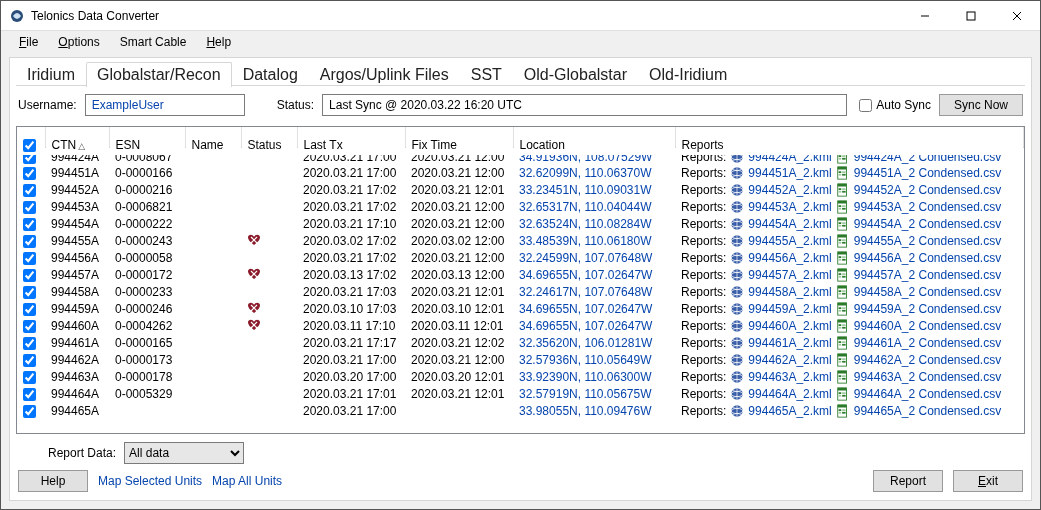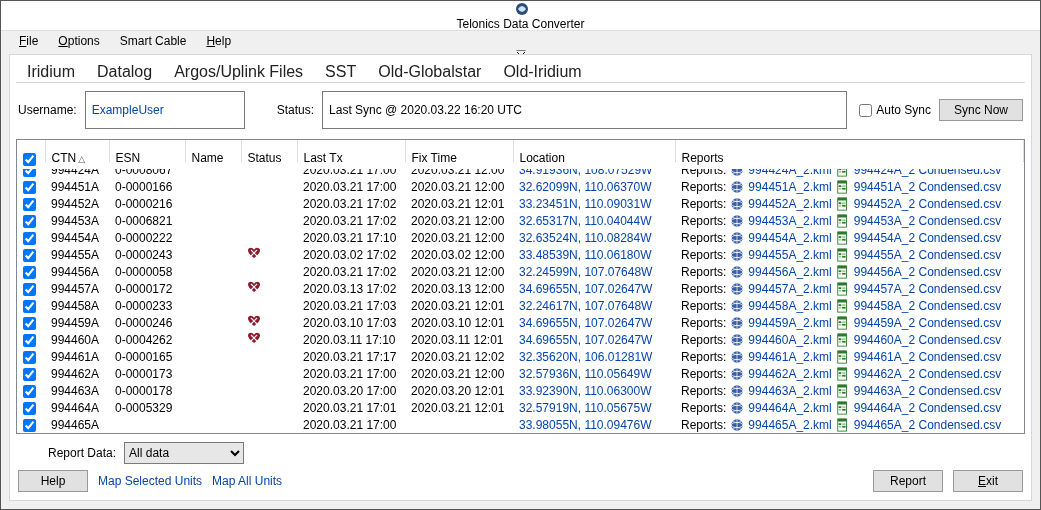--- a/index.html
+++ b/index.html
@@ -1,33 +1,33 @@
 <!DOCTYPE html>
 <html><head>
 <meta charset="utf-8">
 <style>
   * { box-sizing: border-box; }
   html, body { margin: 0; padding: 0; font-family: "Segoe UI", Tahoma, sans-serif; font-size: 12px; color: #000; background: #fff; }
   .window { width: 1041px; height: 510px; border: 1px solid #555; display: flex; flex-direction: column; background: #f0f0f0; }
-  .titlebar { height: 30px; display: flex; align-items: center; background: #fff; border-bottom: 1px solid #e0e0e0; flex-direction: column; }
+  .titlebar { height: 30px; display: flex; align-items: center; background: #fff; border-bottom: 1px solid #e0e0e0; }
   .titlebar .appicon { width: 16px; height: 16px; margin: 0 6px 0 8px; }
   .titlebar .title { flex: 1; font-size: 12px; }
   .titlebar .winbtn { width: 46px; height: 30px; display: flex; align-items: center; justify-content: center; }
   .menubar { height: 22px; display: flex; align-items: center; padding: 0 8px; gap: 0; background: #f0f0f0; }
   .menuitem { padding: 2px 10px; cursor: default; }
   .menuitem .accel { text-decoration: underline; }
   .content { flex: 1; margin: 4px 8px 8px 8px; border: 1px solid #d6d6d6; background: #fff; display: flex; flex-direction: column; padding: 4px 6px 6px 6px; }
   .tabrow { display: flex; align-items: flex-end; height: 24px; position: relative; }
   .tab { padding: 3px 10px; border: 1px solid transparent; border-bottom: none; font-size: 16px; cursor: default; position: relative; top: 1px; color: #222; }
   .tab.active { border-color: #d6d6d6; background: #fff; border-top-left-radius: 2px; border-top-right-radius: 2px; }
   .tabline { border-bottom: 1px solid #d6d6d6; margin-top: -1px; }
   .toprow { display: flex; align-items: center; margin: 8px 2px; gap: 6px; }
   .toprow label { margin-right: 2px; }
   .link { color: #0645ad; cursor: pointer; }
-  .txtbox { border: 1px solid #7a7a7a; background: #fff; height: 22px; padding: 18px 6px; display: flex; align-items: center; }
+  .txtbox { border: 1px solid #7a7a7a; background: #fff; height: 22px; padding: 2px 6px; display: flex; align-items: center; }
   .btn { border: 1px solid #999; background: #e1e1e1; padding: 3px 14px; cursor: default; min-width: 70px; text-align: center; }
   .grid-wrap { flex: 1; border: 1px solid #828790; background: #fff; display: flex; margin: 2px 0; overflow: hidden; }
   .gridbody { flex: 1; overflow-y: scroll; overflow-x: hidden; }
   table.grid { border-collapse: collapse; width: 100%; table-layout: fixed; }
   table.grid th { text-align: left; font-weight: normal; padding: 3px 6px; border-right: 1px solid #e0e0e0; border-bottom: 1px solid #d0d0d0; background: #fff; position: sticky; top: 8px; white-space: nowrap; overflow: hidden; }
   table.grid td { padding: 1px 6px; white-space: nowrap; overflow: hidden; vertical-align: middle; height: 17px; }
   .col-chk { width: 28px; }
   .col-ctn { width: 64px; }
   .col-esn { width: 76px; }
   .col-name { width: 56px; }
@@ -83,20 +83,21 @@
     <div class="menuitem"><span class="accel">F</span>ile</div>
     <div class="menuitem"><span class="accel">O</span>ptions</div>
     <div class="menuitem">Smart Cable</div>
     <div class="menuitem"><span class="accel">H</span>elp</div>
   </div>
 
   <div class="content">
 
     <div class="tabrow">
       <div class="tab">Iridium</div>
+      <div class="tab active">Globalstar/Recon</div>
       <div class="tab">Datalog</div>
       <div class="tab">Argos/Uplink Files</div>
       <div class="tab">SST</div>
       <div class="tab">Old-Globalstar</div>
       <div class="tab">Old-Iridium</div>
     </div>
     <div class="tabline"></div>
 
     <div class="toprow">
       <label>Username:</label>

